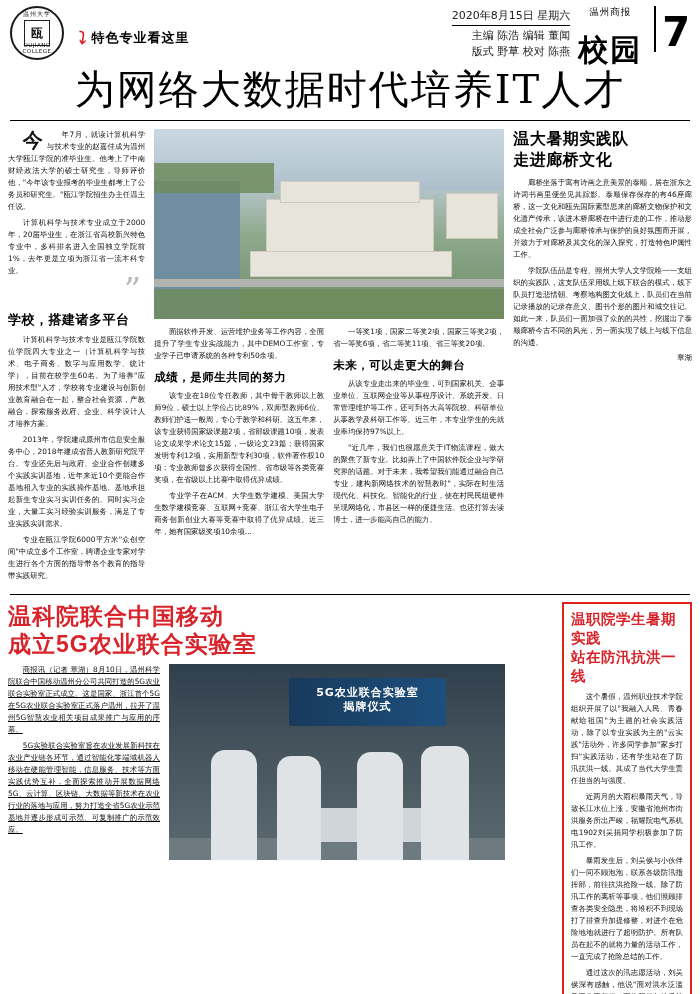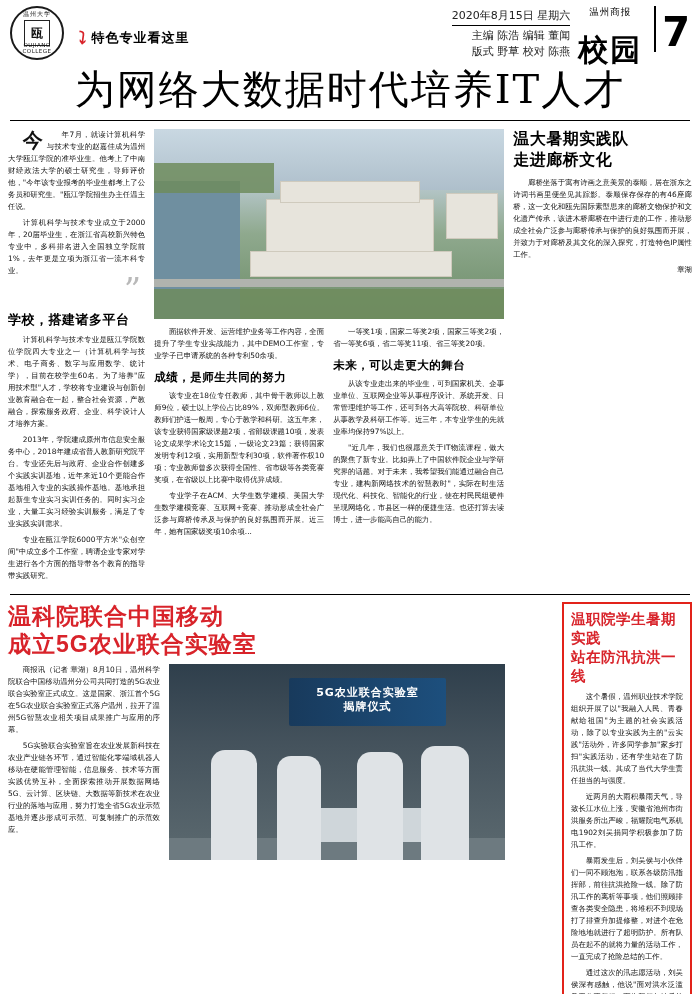--- a/index.html
+++ b/index.html
@@ -93,21 +93,21 @@
   
   .mid-rule { border-top:1.5px solid #000; margin:8px 2px 0 2px; }
   .mid-area { display:flex; gap:9px; margin-top:7px; }
   .mid-left { width:497px; }
   .mid-right { width:178px; }
 
   .big-red-title {
     color:#d8232a; font-size:23px; font-weight:bold; line-height:1.22; letter-spacing:1px;
     font-family:Liberation Sans, sans-serif;
   }
-  .mid-cols { display:flex; gap:9px; margin-top:6px; }
+  .mid-cols { display:flex; gap:9px; margin-top:6px;text-decoration:underline; }
   .mid-c1 { width:152px; }
   .mid-photo { width:336px; }
   .photo.lab { height:196px; background:linear-gradient(180deg,#2f3f4c 0%, #44525c 40%, #5c6a70 100%); position:relative; overflow:hidden; }
   .lab .banner { position:absolute; top:14px; left:120px; width:157px; height:48px; background:linear-gradient(90deg,#183a5c,#1d4f7d); border-radius:2px; }
   .lab .banner span { color:#fff; font-size:11px; font-weight:bold; display:block; text-align:center; line-height:1.25; padding-top:8px; letter-spacing:1px;}
   .lab .person { position:absolute; bottom:0; background:#dfe3e6; border-radius:14px 14px 0 0; }
   .lab .table { position:absolute; bottom:18px; left:150px; width:120px; height:34px; background:#cfd6da; }
   .lab .floor { position:absolute; bottom:0; left:0; right:0; height:22px; background:#6d7a80; }
 
   
@@ -181,41 +181,42 @@
         <div class="bld" style="left:292px;top:64px;width:52px;height:46px;"></div>
       </div>
       <div style="display:flex;gap:9px;margin-top:7px;">
         <div style="width:170px;">
           <div class="body-text">
             <p>面据软件开发、运营维护业务等工作内容，全面提升了学生专业实战能力，其中DEMO工作室，专业学子已申请系统的各种专利50余项。</p>
           </div>
           <div class="sub-head small">成绩，是师生共同的努力</div>
           <div class="body-text">
             <p>该专业在18位专任教师，其中骨干教师以上教师9位，硕士以上学位占比89%，双师型教师6位。教师们护送一般周，专心于教学和科研。这五年来，该专业获得国家级课题2项，省部级课题10项，发表论文成果学术论文15篇，一级论文23篇；获得国家发明专利12项，实用新型专利30项，软件著作权10项；专业教师曾多次获得全国性、省市级等各类竞赛奖项，在省级以上比赛中取得优异成绩。</p>
-            <p>专业学子在ACM、大学生数学建模、美国大学生数学建模竞赛、互联网+竞赛、推动形成全社会广泛参与廊桥传承及与保护的良好氛围而开展。近三年，她有国家级奖项10余项...</p>
+            <p>专业学子在ACM、大学生数学建模、美国大学生数学建模竞赛、互联网+竞赛、浙江省大学生电子商务创新创业大赛等竞赛中取得了优异成绩。近三年，她有国家级奖项10余项...</p>
           </div>
         </div>
         <div style="width:171px;">
           <div class="body-text">
             <p>一等奖1项，国家二等奖2项，国家三等奖2项，省一等奖6项，省二等奖11项、省三等奖20项。</p>
           </div>
           <div class="sub-head small">未来，可以走更大的舞台</div>
           <div class="body-text">
             <p>从该专业走出来的毕业生，可到国家机关、企事业单位、互联网企业等从事程序设计、系统开发、日常管理维护等工作，还可到各大高等院校、科研单位从事教学及科研工作等。近三年，本专业学生的先就业率均保持97%以上。</p>
             <p>"近几年，我们也很愿意关于IT物流课程，做大的聚焦了新专业。比如弄上了中国软件院企业与学研究界的话题。对于未来，我希望我们能通过融合自己专业，建构新网络技术的智慧教时"，实际在时生活现代化、科技化、智能化的行业，使在村民民组硬件呈现网络化，市县区一样的便捷生活。也还打算去读博士，进一步能高自己的能力。</p>
           </div>
         </div>
       </div>
     </div>
 
     <div class="col-right">
       <div class="rb-title" style="white-space:pre-line;">温大暑期实践队
 走进廊桥文化</div>
       <div class="body-text">
         <p>廊桥坐落于寓有诗画之意美景的泰顺，居在浙东之诗词书画里便坐见其踪影。泰顺保存保存的有46座廊桥，这一文化和瓯先国际素型思来的廊桥文物保护和文化遗产传承，该进木桥廊桥在中进行走的工作，推动形成全社会广泛参与廊桥传承与保护的良好氛围而开展，并致力于对廊桥及其文化的深入探究，打造特色IP属性工作。</p>
+        <p>学院队伍品是专程、照州大学人文学院唯一一支组织的实践队，这支队伍采用线上线下联合的模式，线下队员打造悲惜朝、考察地构图文化线上，队员们在当前记录播放的记录存意义、图书个形的图片和城交往记。如此一来，队员们一面加强了众的的共性，挖掘出了泰顺廊桥今古不同的风光，另一面实现了线上与线下信息的沟通。</p>
       </div>
       <div class="sign">章湖</div>
     </div>
   </div>
 
   <div class="mid-rule"></div>
   <div class="mid-area">
     <div class="mid-left">
       <div class="big-red-title" style="white-space:pre-line;">温科院联合中国移动
 成立5G农业联合实验室</div>

